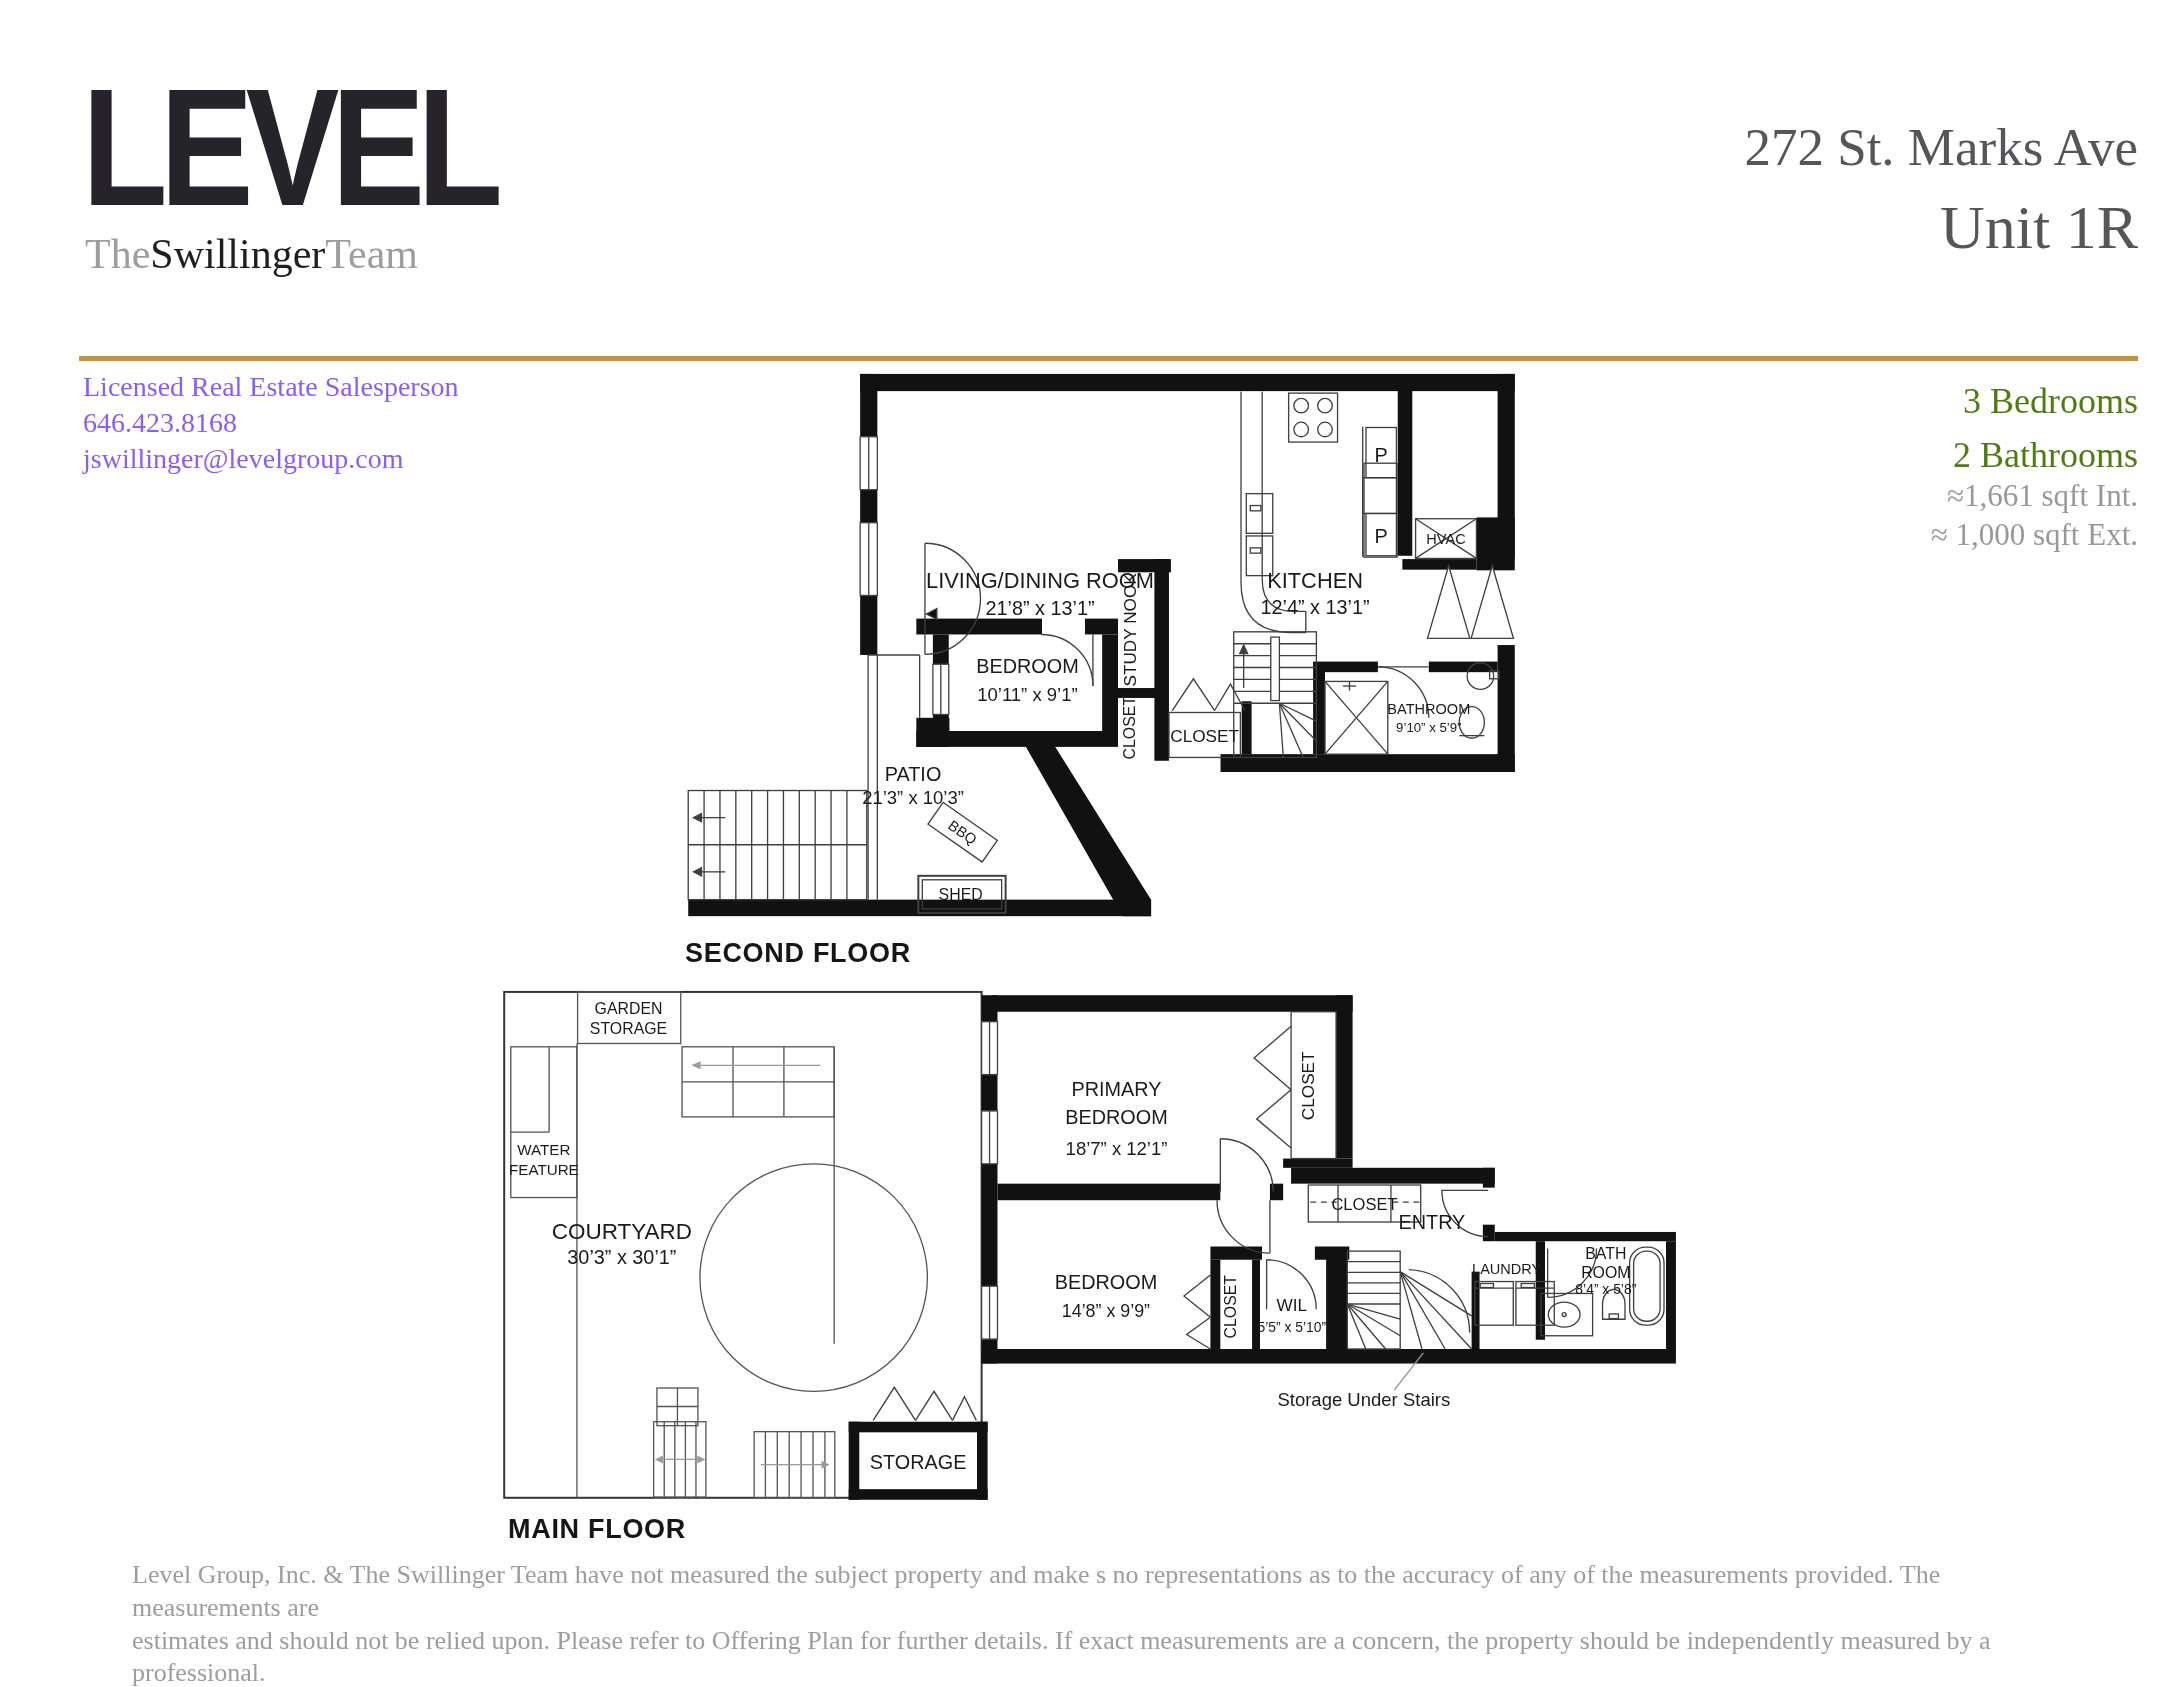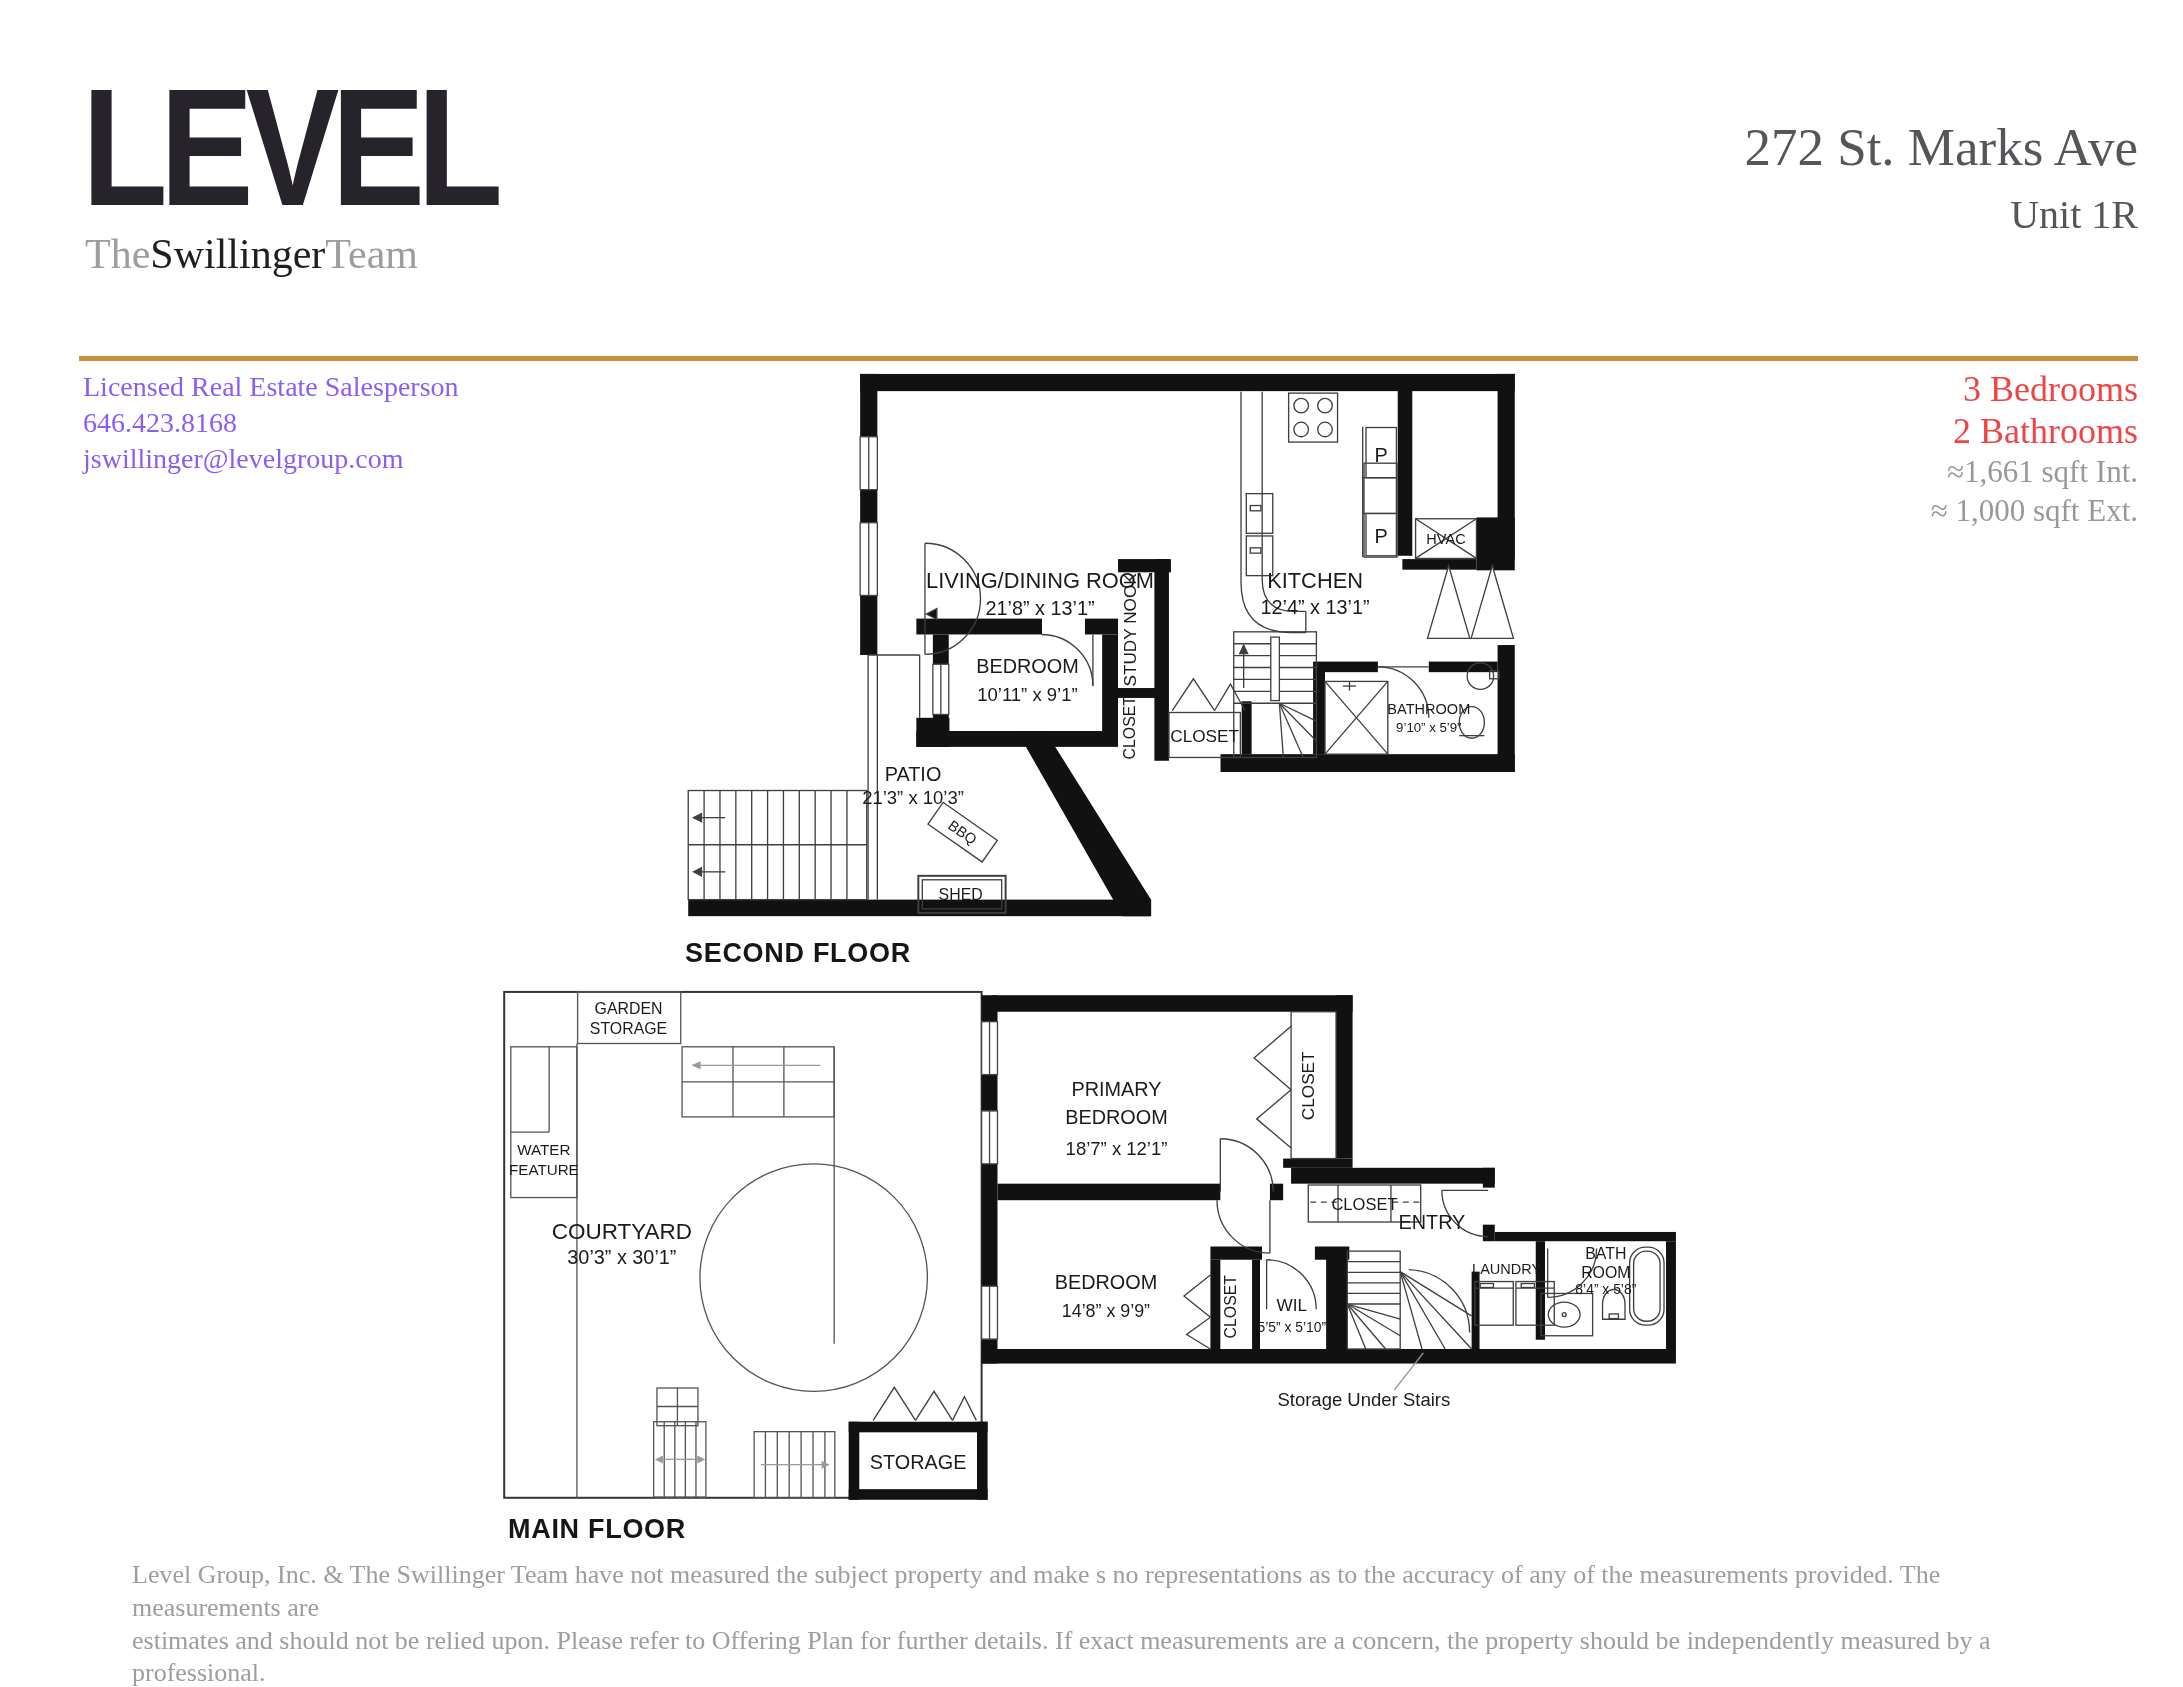--- a/index.html
+++ b/index.html
@@ -4,27 +4,27 @@
 <style>
   html,body{margin:0;padding:0;background:#ffffff;}
   body{width:2183px;height:1687px;position:relative;font-family:"Liberation Sans",sans-serif;overflow:hidden;}
   .abs{position:absolute;}
   
   .logo{left:82px;top:64px;font-family:"Liberation Sans",sans-serif;font-weight:800;font-size:167px;line-height:1;color:#26232a;letter-spacing:-9.3px;transform:scaleX(0.84);transform-origin:left top;white-space:nowrap;}
   .team{left:85px;top:230px;font-family:Liberation Serif, serif;font-size:42px;color:#9b9da0;white-space:nowrap;}
   .team .dark{color:#1f1e20;}
   .addr{right:45px;top:118px;text-align:right;font-family:"Liberation Serif",serif;color:#55565a;}
   .addr .l1{font-size:53px;line-height:1.1;}
-  .addr .l2{font-size:40px;line-height:1.1;margin-top:17px;}
+  .addr .l2{font-size:62px;line-height:1.1;margin-top:17px;}
   .goldline{left:79px;top:356px;width:2059px;height:4.6px;background:#c8923d;}
   .agent{left:83px;top:369px;font-family:"Liberation Serif",serif;}
   .agent .name{font-size:34px;color:#6a6b6e;margin-bottom:8px;}
   .agent div{font-size:28px;color:#8b5cf6;line-height:1.28;}
   .stats{right:45px;top:368px;text-align:right;font-family:"Liberation Serif",serif;}
-  .stats .big{font-size:36px;color:#ef4444;line-height:1.18;}
+  .stats .big{font-size:36px;color:#4d7c0f;line-height:1.18;margin-top:12px;}
   .stats .small{font-size:31px;color:#96989b;line-height:1.25;}
   .floorlabel{font-size:27px;font-weight:600;color:#161616;letter-spacing:0.7px;font-family:"Liberation Sans",sans-serif;}
   .disclaimer{left:132px;top:1559px;width:1932px;font-family:"Liberation Serif",serif;font-size:26px;color:#9b9da0;line-height:1.26;}
   svg{position:absolute;}
   svg text{font-family:"Liberation Sans",sans-serif;fill:#1b1b1b;}
 </style>
 </head>
 <body>
 
 <div class="abs logo">LEVEL</div>

